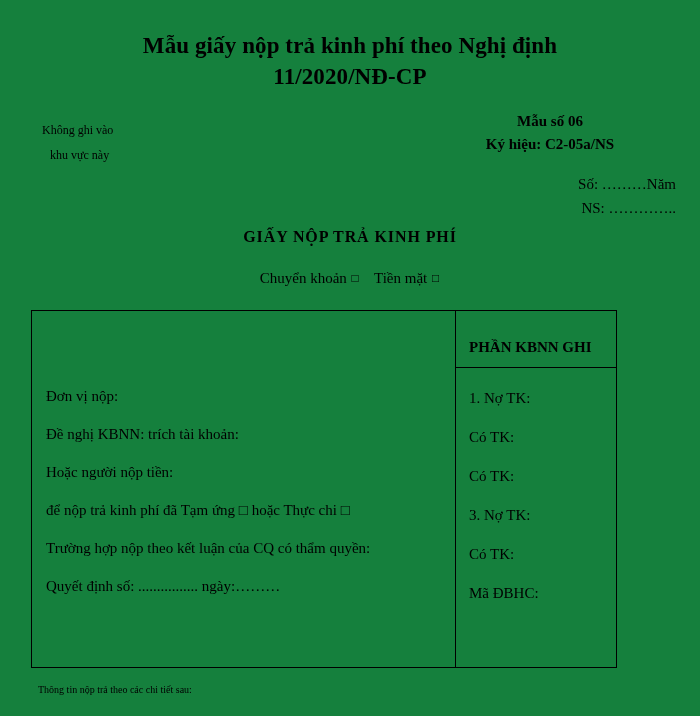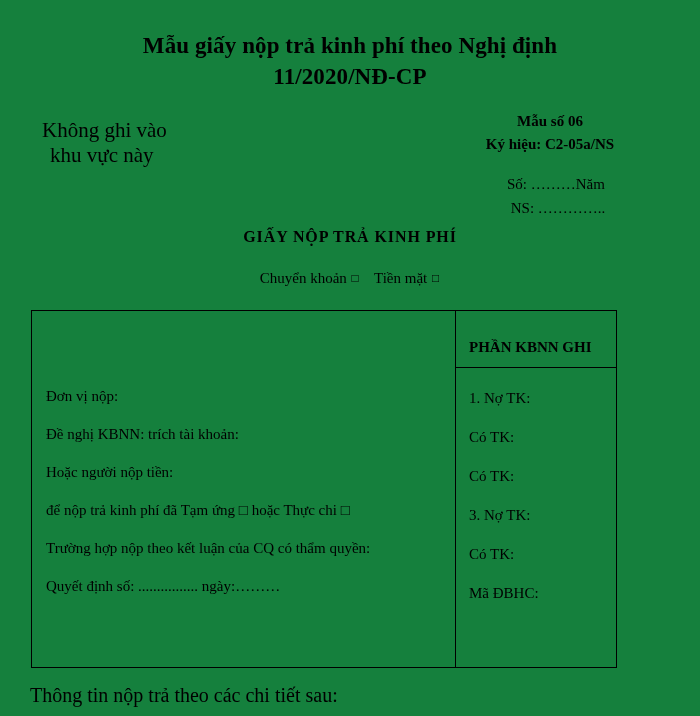--- a/index.html
+++ b/index.html
@@ -37,21 +37,21 @@
   }
   .doc-title .line2 {
     display: block;
   }
 
   
   .header-note {
     position: absolute;
     top: 118px;
     left: 42px;
-    font-size: 21px;
+    font-size: 12px;
     line-height: 25px;
     white-space: nowrap;
   }
   .header-note .nl2 {
     display: block;
     padding-left: 8px;
   }
 
   .header-formid {
     position: absolute;
@@ -63,21 +63,21 @@
     font-weight: bold;
     line-height: 23px;
     white-space: nowrap;
   }
 
   .header-serial {
     position: absolute;
     top: 172px;
     left: 436px;
     width: 240px;
-    text-align: center;
+    text-align: right;
     font-size: 15px;
     line-height: 24px;
     white-space: nowrap;
   }
   .header-serial .ns-line {
     display: block;
     padding-left: 4px;
   }
 
   
@@ -180,22 +180,22 @@
     font-size: 15px;
     line-height: 18px;
     height: 39px;
     white-space: nowrap;
   }
 
   
   .footer-note {
     position: absolute;
     top: 684px;
-    left: 30px;
-    font-size: 20px;
+    left: 38px;
+    font-size: 10px;
     white-space: nowrap;
   }
 </style>
 </head>
 <body>
 
 <div class="page">
 
   <div class="doc-title">
     <span>Mẫu giấy nộp trả kinh phí theo Nghị định</span>

